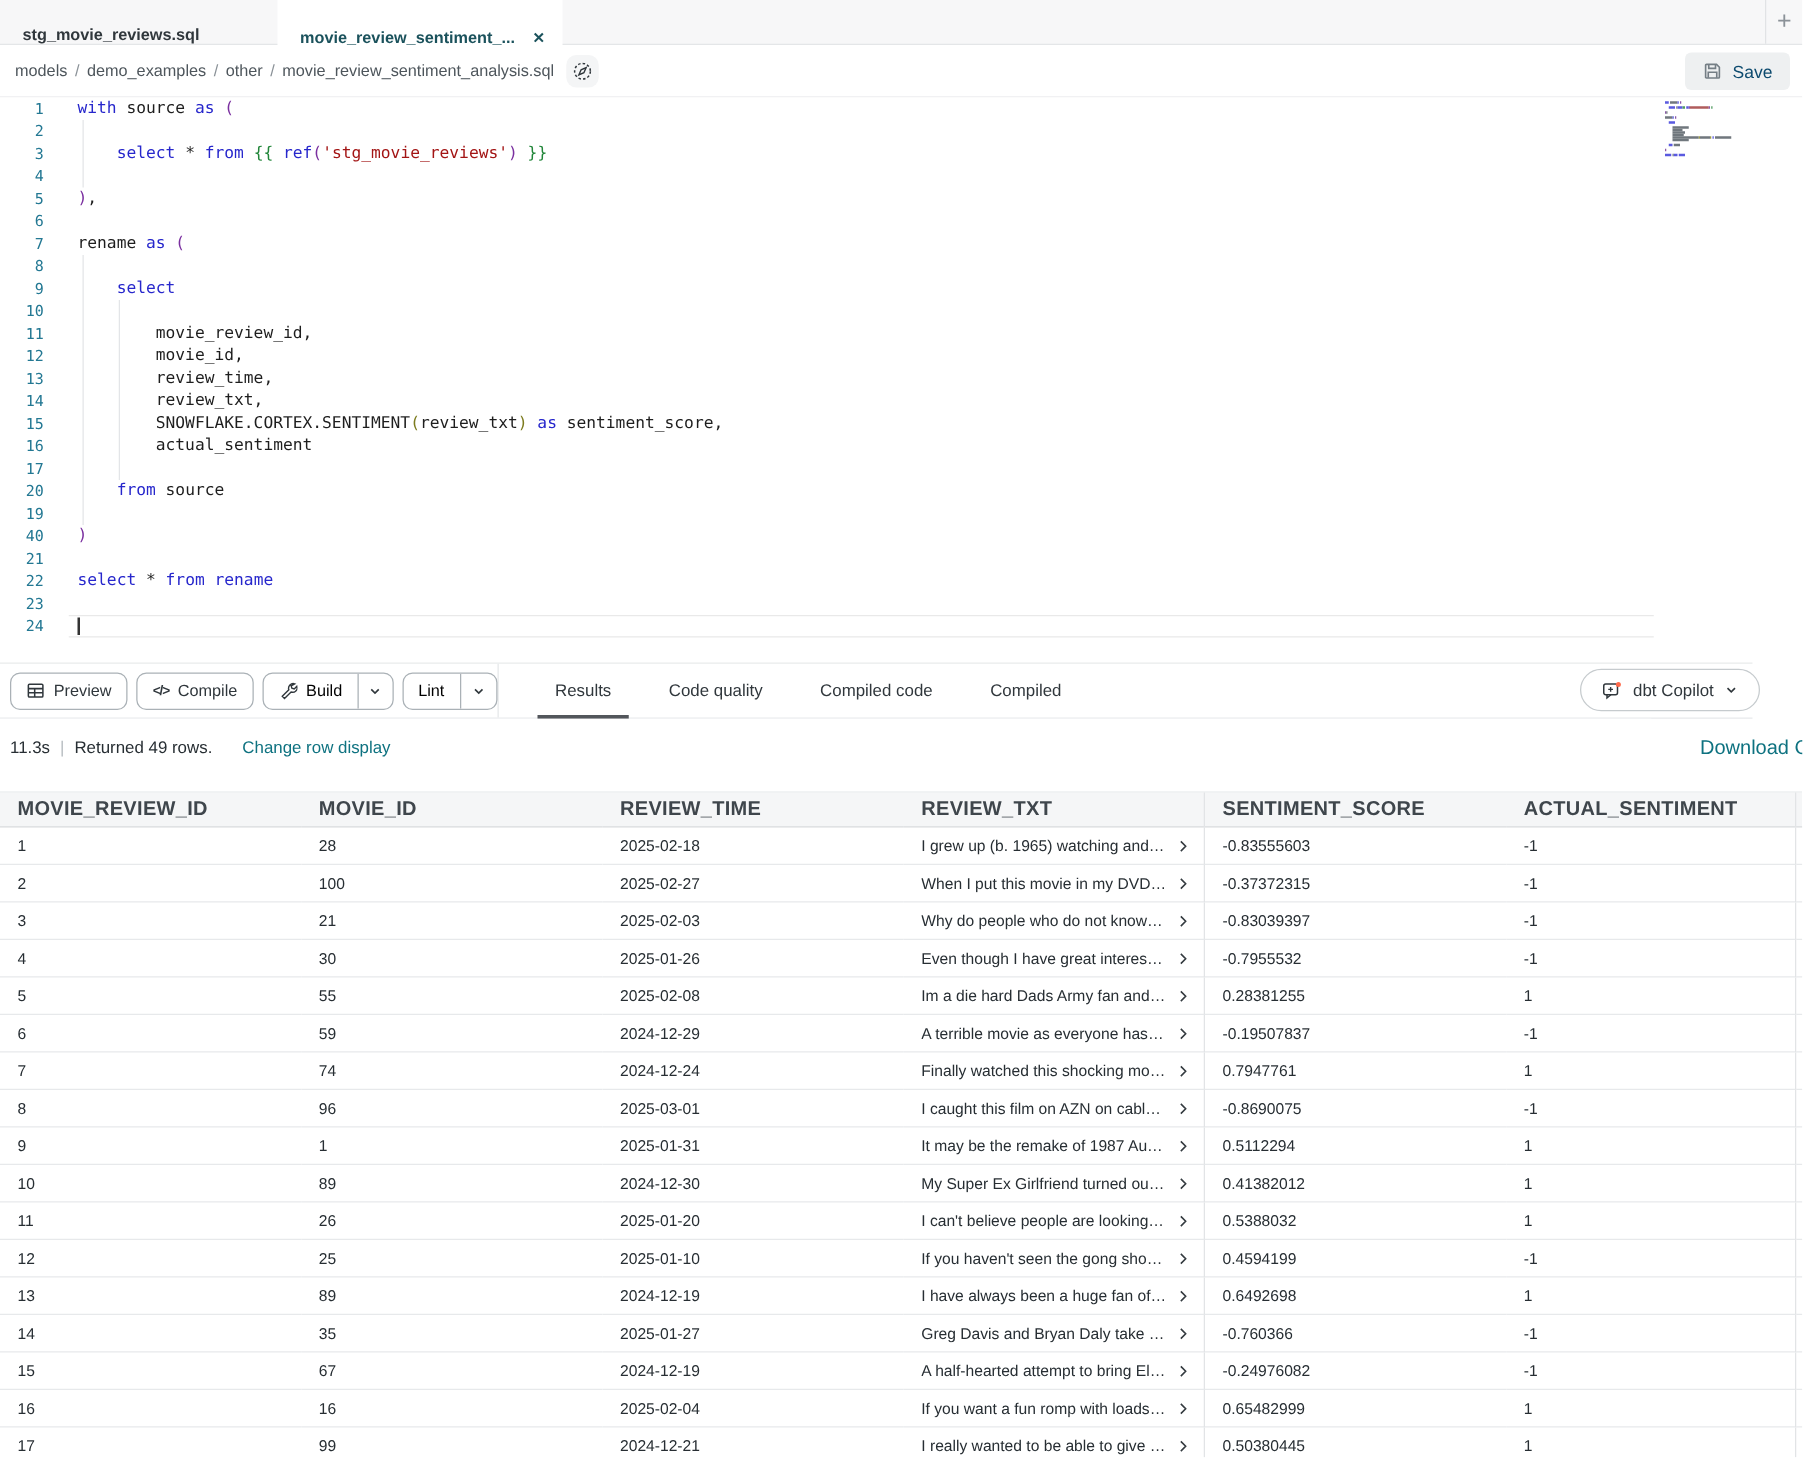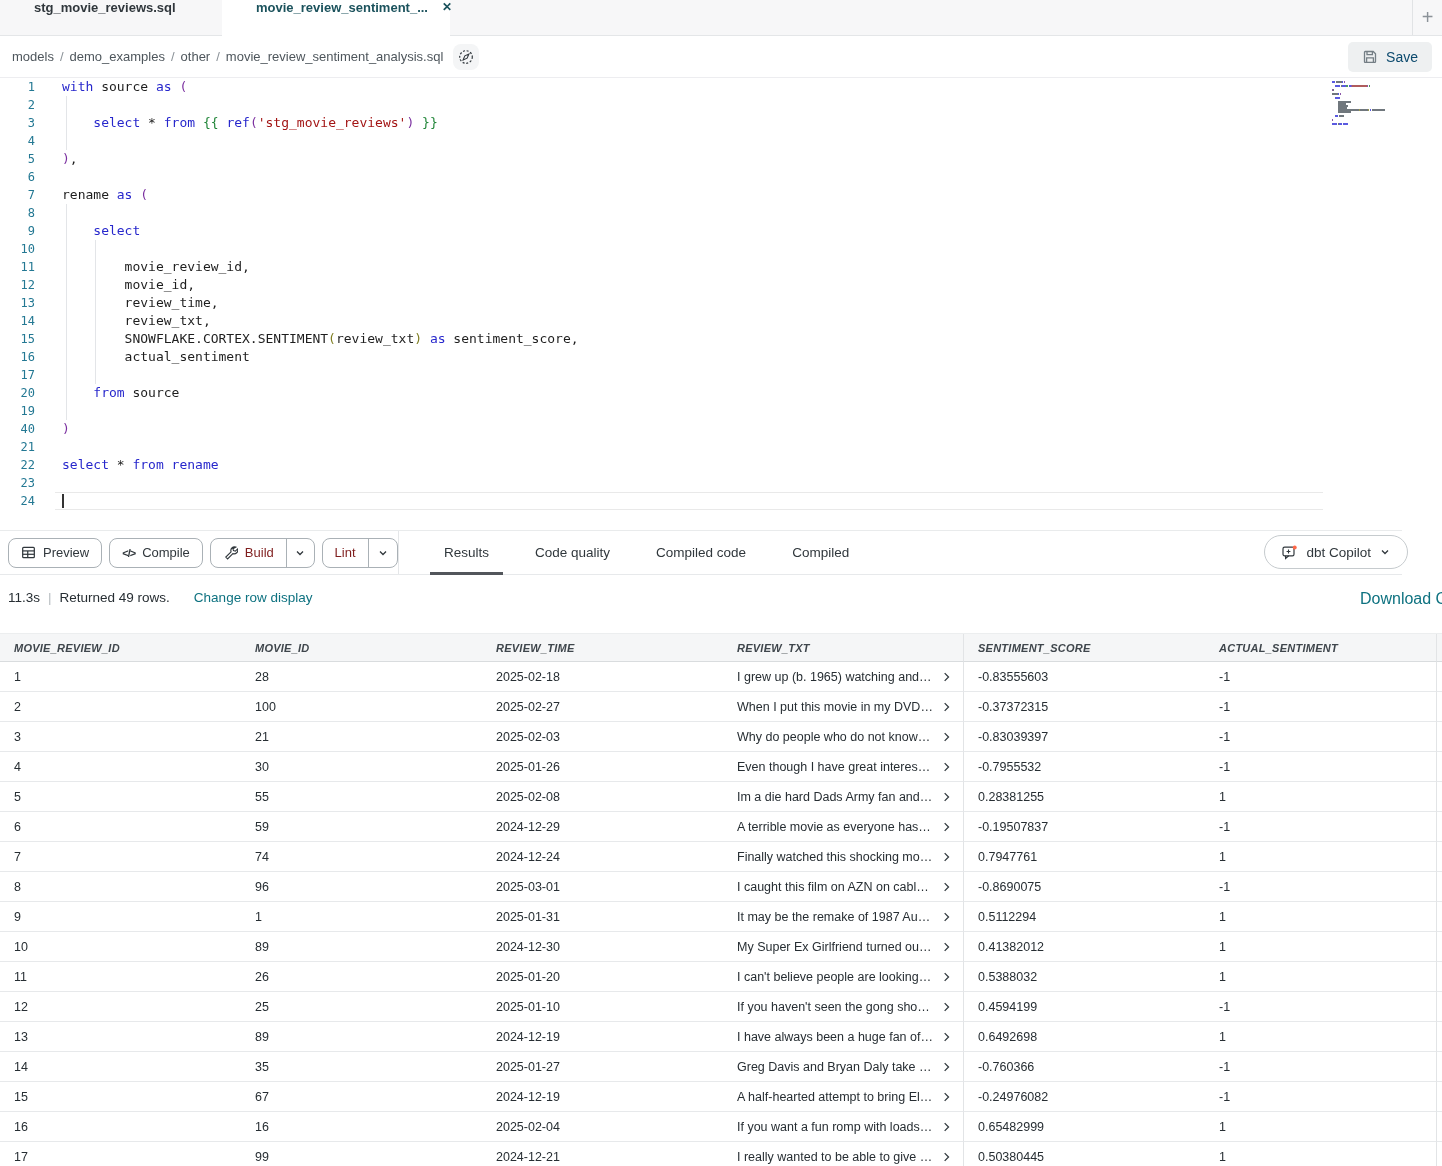--- a/index.html
+++ b/index.html
@@ -2,21 +2,21 @@
 <html><head>
 <meta charset="utf-8">
 <style>
   * { margin:0; padding:0; box-sizing:border-box; }
   body { background:#fff; font-family:"Liberation Sans", sans-serif; }
   .app { position:relative; width:1442px; height:1166px; overflow:hidden; background:#fff; }
 
   
   .tabbar { position:absolute; left:0; top:0; width:1442px; height:36px; background:#f7f7f8;
             border-bottom:1px solid #e4e6e8; display:flex; align-items:stretch; }
-  .ftab { display:flex; align-items:flex-start; padding:0 34px; font-size:13px; font-weight:700;
+  .ftab { display:flex; align-items:flex-end; padding:0 18px; font-size:13px; font-weight:700;
           color:#30373c; cursor:pointer; position:relative; }
   .ftab.t0 { width:222px; }
   .ftab.active { background:#fff; color:#1b525c; height:37px; z-index:2; width:228px; }
   .ftab .close { margin-left:14px; font-size:12px; color:#1b525c; }
   .tab-spacer { flex:1; }
   .newtab { width:30px; display:flex; align-items:center; justify-content:center;
             border-left:1px solid #e1e3e5; color:#8b9298; font-size:20px; cursor:pointer; }
 
   
   .crumbbar { position:absolute; left:0; top:36px; width:1442px; height:42px; background:#fff;
@@ -61,21 +61,21 @@
   .toolbar { position:absolute; left:0; top:530px; width:1402px; height:45px;
              border-top:1px solid #e9ebec; border-bottom:1px solid #e7e9eb; display:flex; align-items:center; }
   .btn-group { display:flex; align-items:center; gap:7px; padding-left:8px; width:399px; flex:none;
                height:100%; border-right:1px solid #e5e7e9; }
   .tbtn { display:flex; align-items:center; gap:7px; border:1px solid #aab1b6; border-radius:8px;
           background:#fff; height:30px; padding:0 12px; font-size:13px; color:#30373c;
           font-family:"Liberation Sans", sans-serif; cursor:pointer; }
   .split { display:flex; align-items:stretch; border:1px solid #aab1b6; border-radius:8px;
            height:30px; overflow:hidden; background:#fff; }
   .split .main { display:flex; align-items:center; gap:7px; padding:0 12px; font-size:13px;
-                 color:#7f1d1d; cursor:pointer; }
+                 color:#000000; cursor:pointer; }
   .split .caret { display:flex; align-items:center; justify-content:center; width:34px;
                   border-left:1px solid #aab1b6; cursor:pointer; }
   .rtabs { display:flex; gap:18px; padding-left:31px; height:100%; align-items:center; }
   .rtab { position:relative; height:100%; display:flex; align-items:center; padding:0 14px;
           font-size:13.5px; color:#30373c; cursor:pointer; }
   .rtab.active::after { content:""; position:absolute; left:0; bottom:-1px; width:100%; height:3px;
                         background:#52565b; }
   .copilot { position:absolute; right:-6px; top:4px; display:flex; align-items:center; gap:8px;
              border:1px solid #c6cbce; border-radius:17px; height:34px; padding:0 16px;
              background:#fff; font-size:13.5px; color:#30373c; cursor:pointer; }
@@ -85,22 +85,22 @@
   .statusrow { display:flex; align-items:center; padding:15px 8px 0 8px; font-size:13.5px; color:#272e33; }
   .sb-sep { margin:0 8px; color:#b6bcc0; }
   .link { color:#0e7280; cursor:pointer; }
   .crd { margin-left:24px; }
   .dlcsv { position:absolute; left:1360px; top:15px; white-space:nowrap; }
 
   
   .tablewrap { position:absolute; left:0; top:633px; width:1442px; height:533px; overflow:hidden; }
   .thead, .trow { display:grid; grid-template-columns:241px 241px 241px 241px 241px 232px 1fr; }
   .thead { height:29px; background:#f5f6f7; border-top:1px solid #eceeef; }
-  .thcell { display:flex; align-items:center; padding:0 10px 0 14px; font-size:11px; font-weight:700;
-            color:#3f464c; letter-spacing:0.25px; border-bottom:1px solid #d9dcde; white-space:nowrap; overflow:hidden;font-style:italic; }
+  .thcell { display:flex; align-items:center; padding:0 10px 0 14px; font-size:16px; font-weight:700;
+            color:#3f464c; letter-spacing:0.25px; border-bottom:1px solid #d9dcde; white-space:nowrap; overflow:hidden; }
   .trow { height:30px; background:#fff; }
   .tcell { position:relative; display:flex; align-items:center; padding:0 10px 0 14px;
            font-size:12.5px; color:#272e33; border-bottom:1px solid #e7e9eb;
            white-space:nowrap; overflow:hidden; }
   .cv { overflow:hidden; text-overflow:ellipsis; }
   .col-review_txt { border-right:1px solid #e2e4e6; padding-right:30px; }
   .col-actual_sentiment { border-right:1px solid #e2e4e6; }
   .exp { position:absolute; right:11px; top:50%; transform:translateY(-50%); cursor:pointer; }
   .icon { flex:none; display:inline-flex; }
   .code-glyph { font-size:11px; color:#30373c; letter-spacing:-1px; font-weight:700; }

